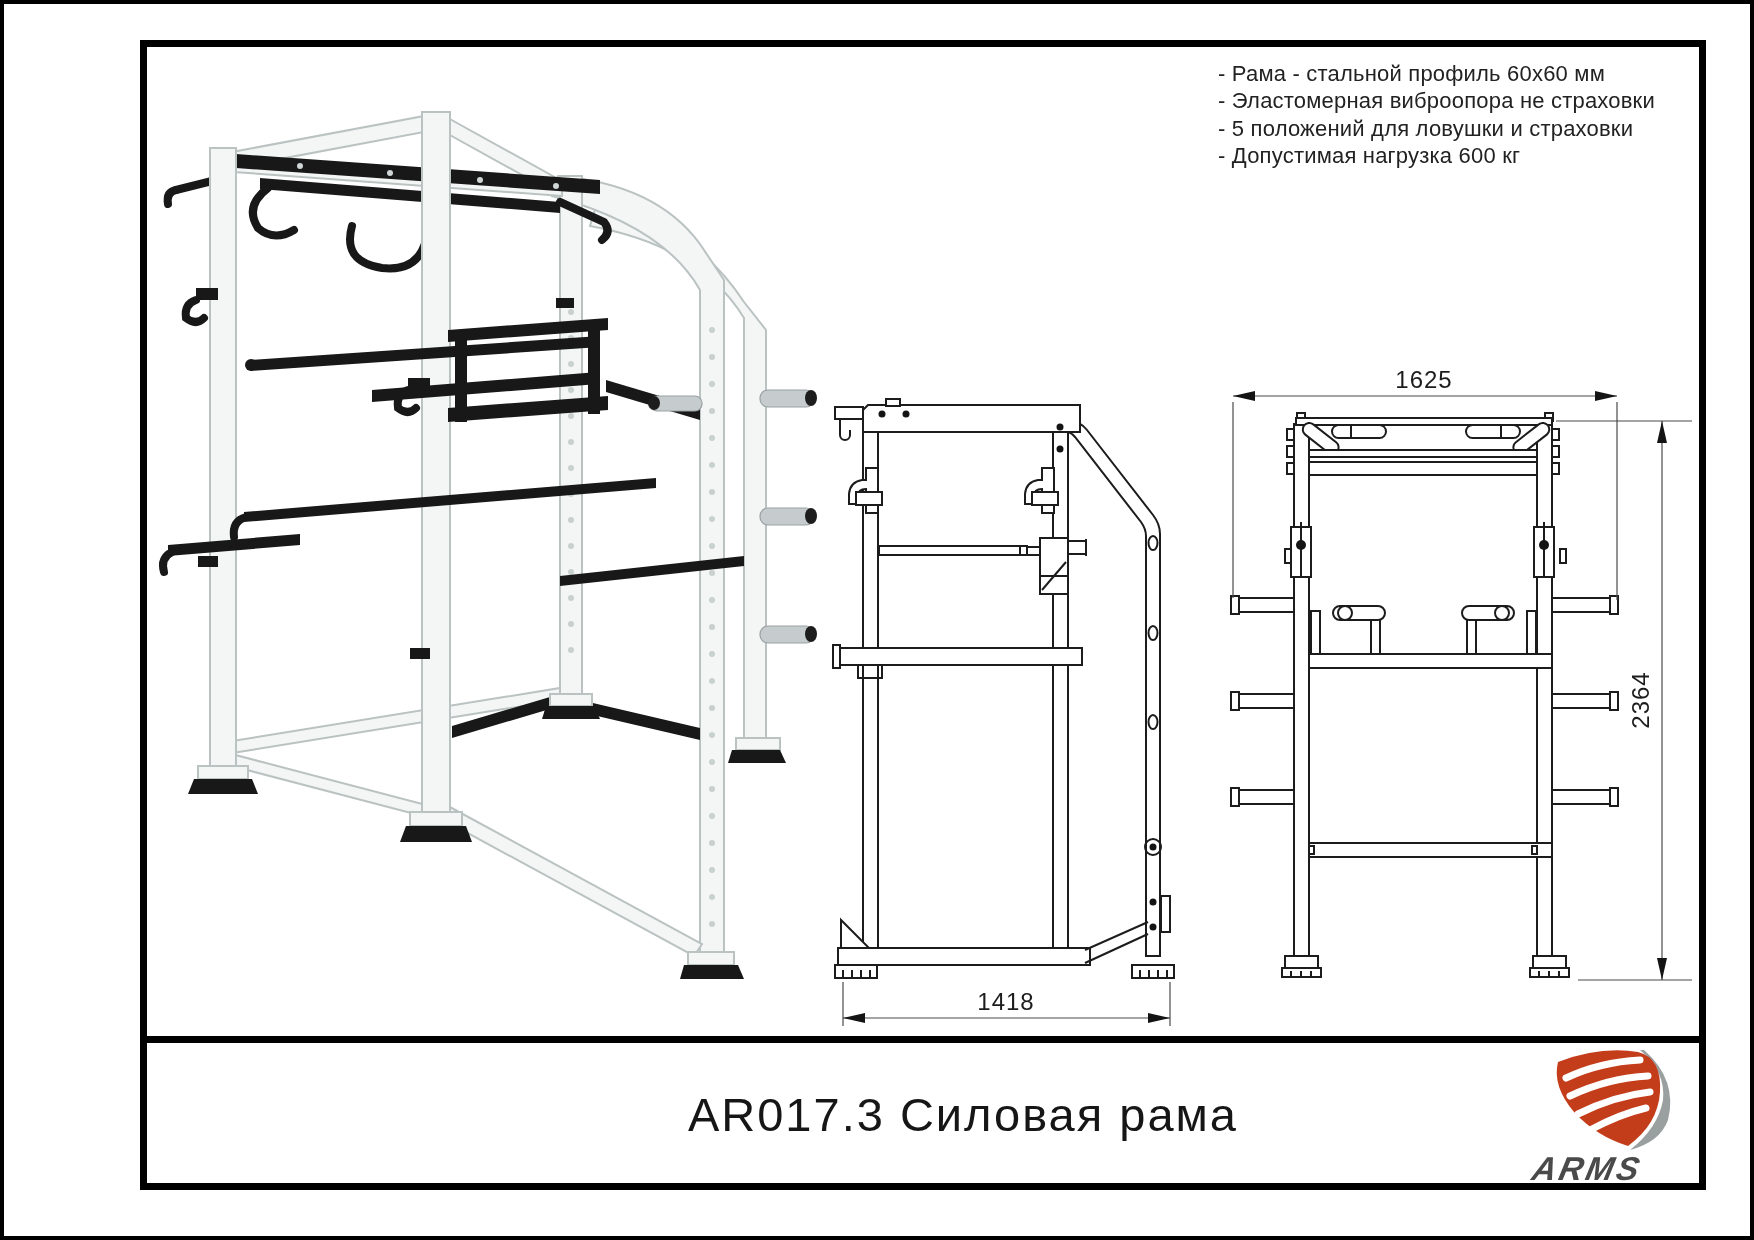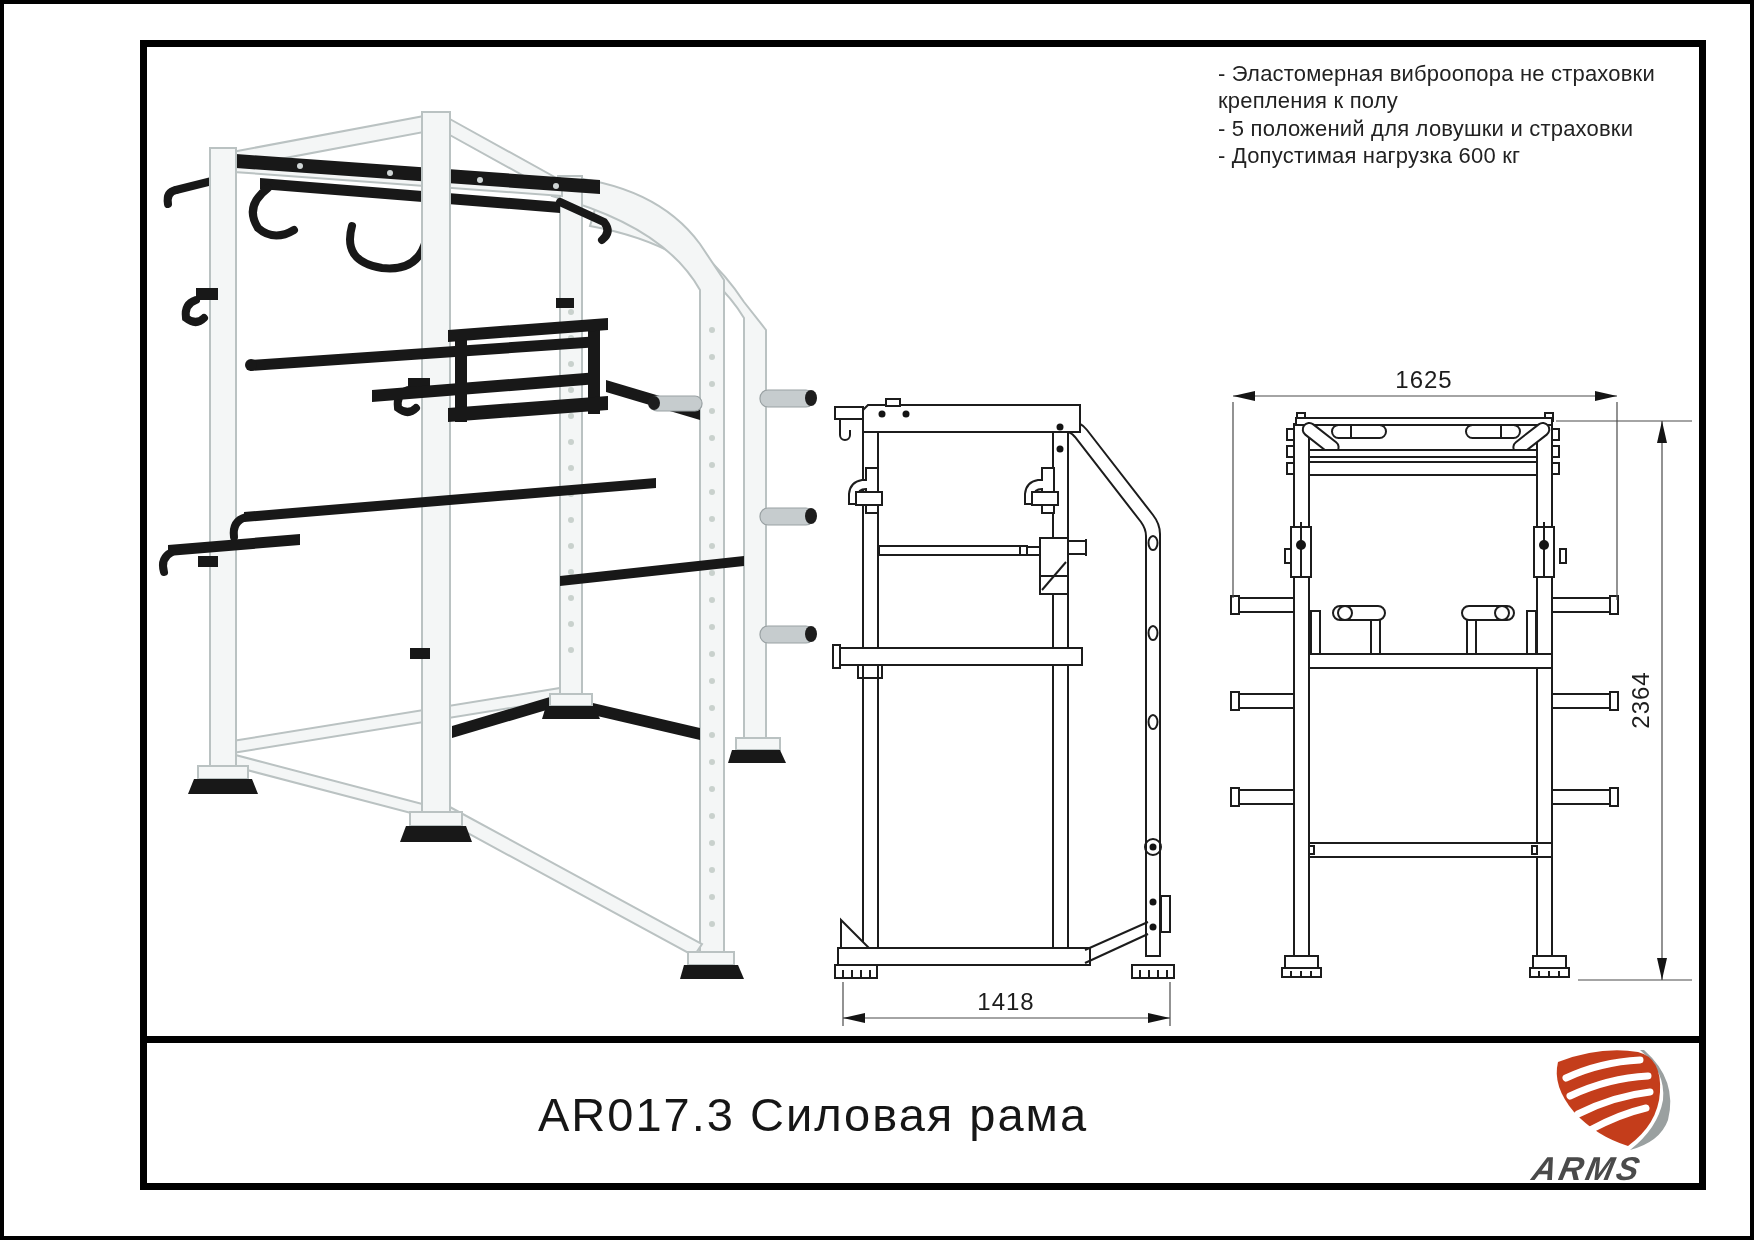--- a/index.html
+++ b/index.html
@@ -5,43 +5,43 @@
   html,body{margin:0;padding:0;background:#fff;}
   body{width:1754px;height:1240px;position:relative;overflow:hidden;
        font-family:"Liberation Sans",sans-serif;color:#1f1f1f;}
   #outer-border{position:absolute;inset:0;border:4px solid #000;box-sizing:border-box;z-index:6;pointer-events:none;}
   #main-frame{position:absolute;left:140px;top:40px;width:1566px;height:1150px;
               border:7px solid #000;box-sizing:border-box;z-index:5;pointer-events:none;}
   #title-divider{position:absolute;left:140px;top:1036px;width:1566px;height:7px;background:#000;z-index:5;}
   #drawing-layer{position:absolute;left:0;top:0;z-index:1;}
   #spec-block{position:absolute;left:1218px;top:60px;width:478px;z-index:3;
               font-size:22px;line-height:27.4px;font-weight:300;letter-spacing:.2px;color:#222;}
-  #sheet-title{position:absolute;left:538px;top:1087px;width:700px;text-align:left;z-index:3;
+  #sheet-title{position:absolute;left:538px;top:1087px;width:700px;text-align:right;z-index:3;
                font-size:47px;font-weight:300;letter-spacing:2px;color:#161616;}
   svg text{font-family:"Liberation Sans",sans-serif;}
   .dimtxt{font-size:24px;font-weight:300;letter-spacing:1px;fill:#1c1c1c;}
   .ln{fill:none;stroke:#1c1c1c;stroke-width:2;}
   .wt{fill:#ffffff;stroke:#1c1c1c;stroke-width:2;}
   .thin{stroke:#4a4a4a;stroke-width:1.2;fill:none;}
   .dk{fill:#141414;stroke:none;}
   .tube{fill:#f4f6f6;stroke:#bac2c2;stroke-width:2;}
   .blk{fill:#181818;stroke:none;}
   .blks{stroke:#181818;stroke-width:8;fill:none;stroke-linecap:round;}
   .chrome{fill:#c6ccce;stroke:#99a1a3;stroke-width:1.2;}
 </style>
 </head>
 <body>
 
 <div id="outer-border"></div>
 <div id="main-frame"></div>
 <div id="title-divider"></div>
 
 <div id="spec-block">
+  <div>- Рама - стальной профиль 60х60 мм</div>
   <div>- Эластомерная виброопора не страховки</div>
-  <div>крепления к полу</div>
   <div>- 5 положений для ловушки и страховки</div>
   <div>- Допустимая нагрузка 600 кг</div>
 </div>
 
 <div id="sheet-title">AR017.3 Силовая рама</div>
 
 <svg id="drawing-layer" width="1754" height="1240" viewBox="0 0 1754 1240">
 
   <g>
 

